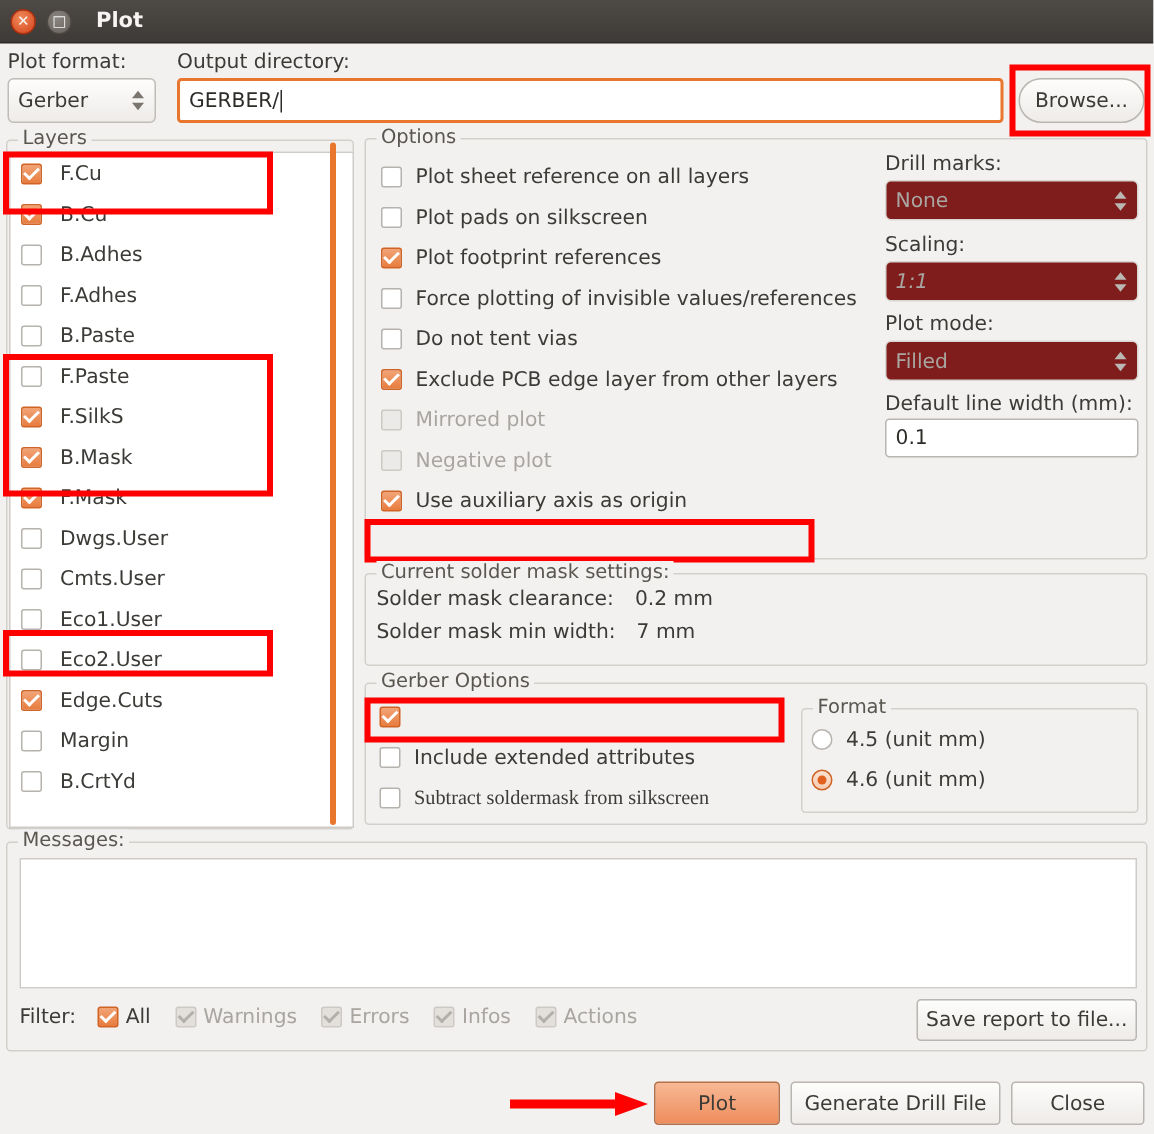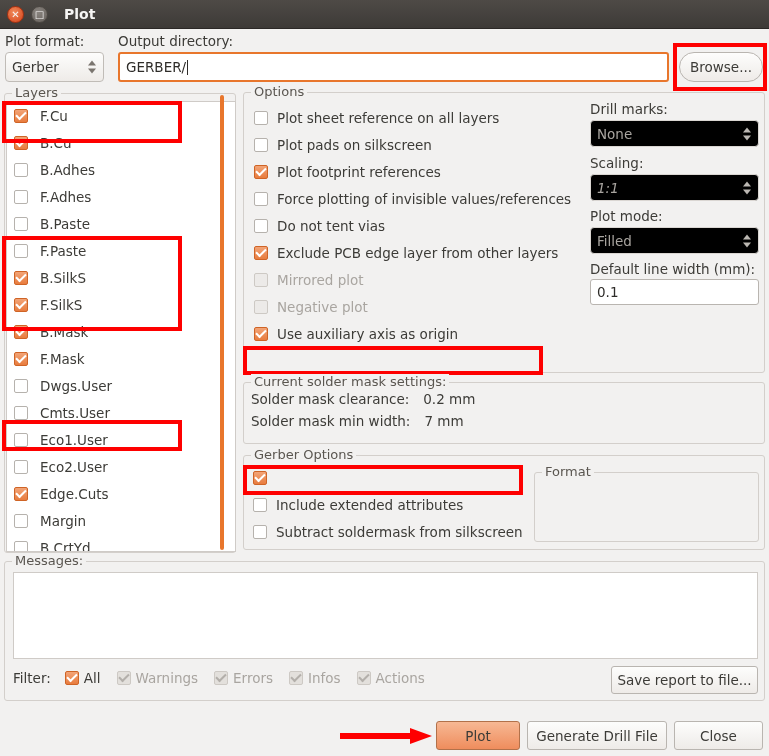--- a/index.html
+++ b/index.html
@@ -68,21 +68,21 @@
     box-sizing:border-box;cursor:default;
   }
   .btn.accent{background:linear-gradient(#f7b894,#ef8d5d);border-color:#b2714a;}
 
   .spin{
     background:linear-gradient(#fdfdfc,#eeebe8);
     border:1px solid #c0bcb7;border-radius:4px;
     display:flex;align-items:center;box-sizing:border-box;
     padding:0 6px;font-size:13.5px;position:relative;
   }
-  .spin.dis{background:#000000;border-color:#dad6d2;color:#a9a5a0;}
+  .spin.dis{background:#7f1d1d;border-color:#dad6d2;color:#a9a5a0;}
   .spin .arrows{position:absolute;right:7px;top:50%;transform:translateY(-50%);
     display:flex;flex-direction:column;gap:3px;}
   .ar{width:0;height:0;border-left:4px solid transparent;border-right:4px solid transparent;}
   .ar.up{border-bottom:5px solid #7a756f;}
   .ar.dn{border-top:5px solid #7a756f;}
   .spin.dis .ar.up{border-bottom-color:#bbb7b2;}
   .spin.dis .ar.dn{border-top-color:#bbb7b2;}
 
   .txtfield{
     background:#fff;border:1px solid #b9b5b0;border-radius:3px;
@@ -159,24 +159,20 @@
         <span class="chk"></span>
         <span class="nm">F.Adhes</span>
       </div>
       <div class="layerrow">
         <span class="chk"></span>
         <span class="nm">B.Paste</span>
       </div>
       <div class="layerrow">
         <span class="chk"></span>
         <span class="nm">F.Paste</span>
-      </div>
-      <div class="layerrow">
-        <span class="chk on"></span>
-        <span class="nm">B.SilkS</span>
       </div>
       <div class="layerrow">
         <span class="chk on"></span>
         <span class="nm">F.SilkS</span>
       </div>
       <div class="layerrow">
         <span class="chk on"></span>
         <span class="nm">B.Mask</span>
       </div>
       <div class="layerrow">
@@ -310,28 +306,38 @@
   <div id="gerberlist" style="position:absolute;left:9px;top:8px;width:290px;">
       <div class="row">
         <span class="chk on"></span>
       </div>
       <div class="row">
         <span class="chk"></span>
         <span class="lbl" style="white-space: nowrap;">Include extended attributes</span>
       </div>
       <div class="row">
         <span class="chk"></span>
-        <span class="lbl" style="white-space: nowrap;">Subtract soldermask from silkscreen</span>
+        <span class="lbl" style="white-space: nowrap; font-family: Liberation Serif, serif;">Subtract soldermask from silkscreen</span>
       </div>
     </div>
 </div>
 <div class="hl" style="left:243px;top:465px;width:280px;height:30px;"></div>
 
 <div class="groupbox" style="left:534px;top:472px;width:225px;height:70px;">
   <div class="gb-title">Format</div>
+  <div id="formatlist" style="position:absolute;left:6px;top:6px;">
+      <div class="row">
+        <span class="radio"></span>
+        <span class="lbl" style="white-space: nowrap;">4.5 (unit mm)</span>
+      </div>
+      <div class="row">
+        <span class="radio on"></span>
+        <span class="lbl" style="white-space: nowrap;">4.6 (unit mm)</span>
+      </div>
+    </div>
 </div>
 
 <div class="groupbox" id="msgbox">
   <div class="gb-title">Messages:</div>
   <div id="msgarea"></div>
   <div style="position:absolute;left:8px;top:108px;display:flex;align-items:center;gap:14px;">
     <span class="lbl">Filter:</span>
     <span id="filterlist" style="display:flex;align-items:center;gap:16px;">
         <span style="display: flex; align-items: center; gap: 5px;">
           <span class="chk on"></span>

